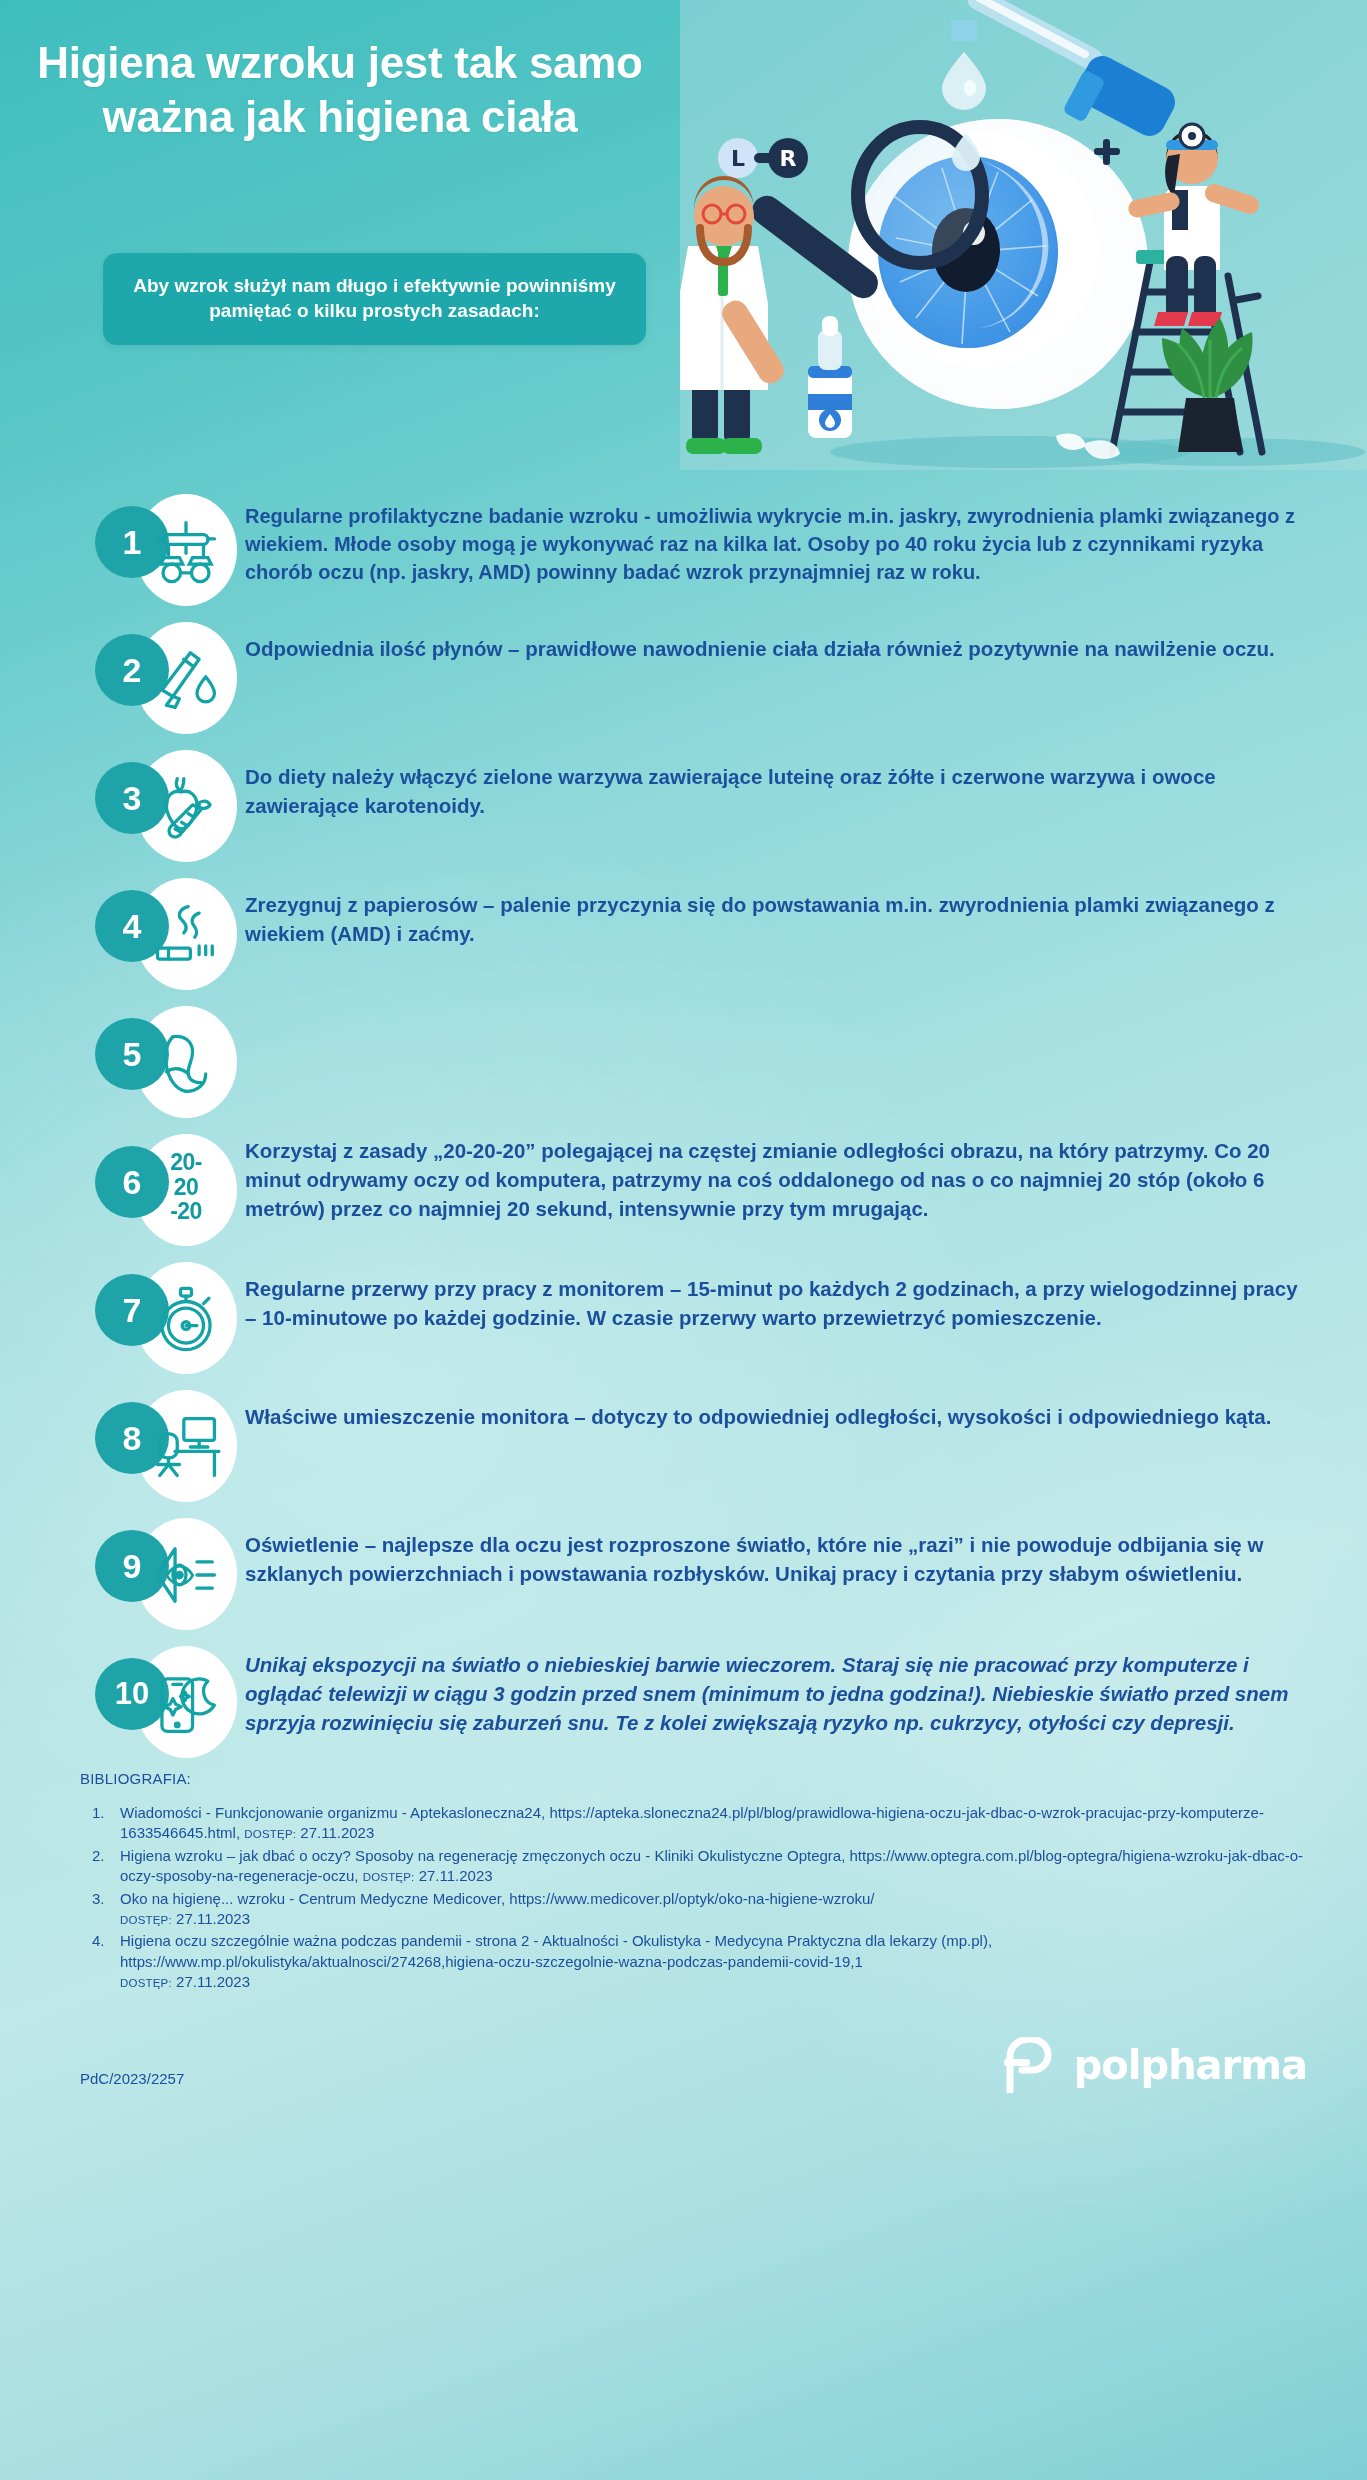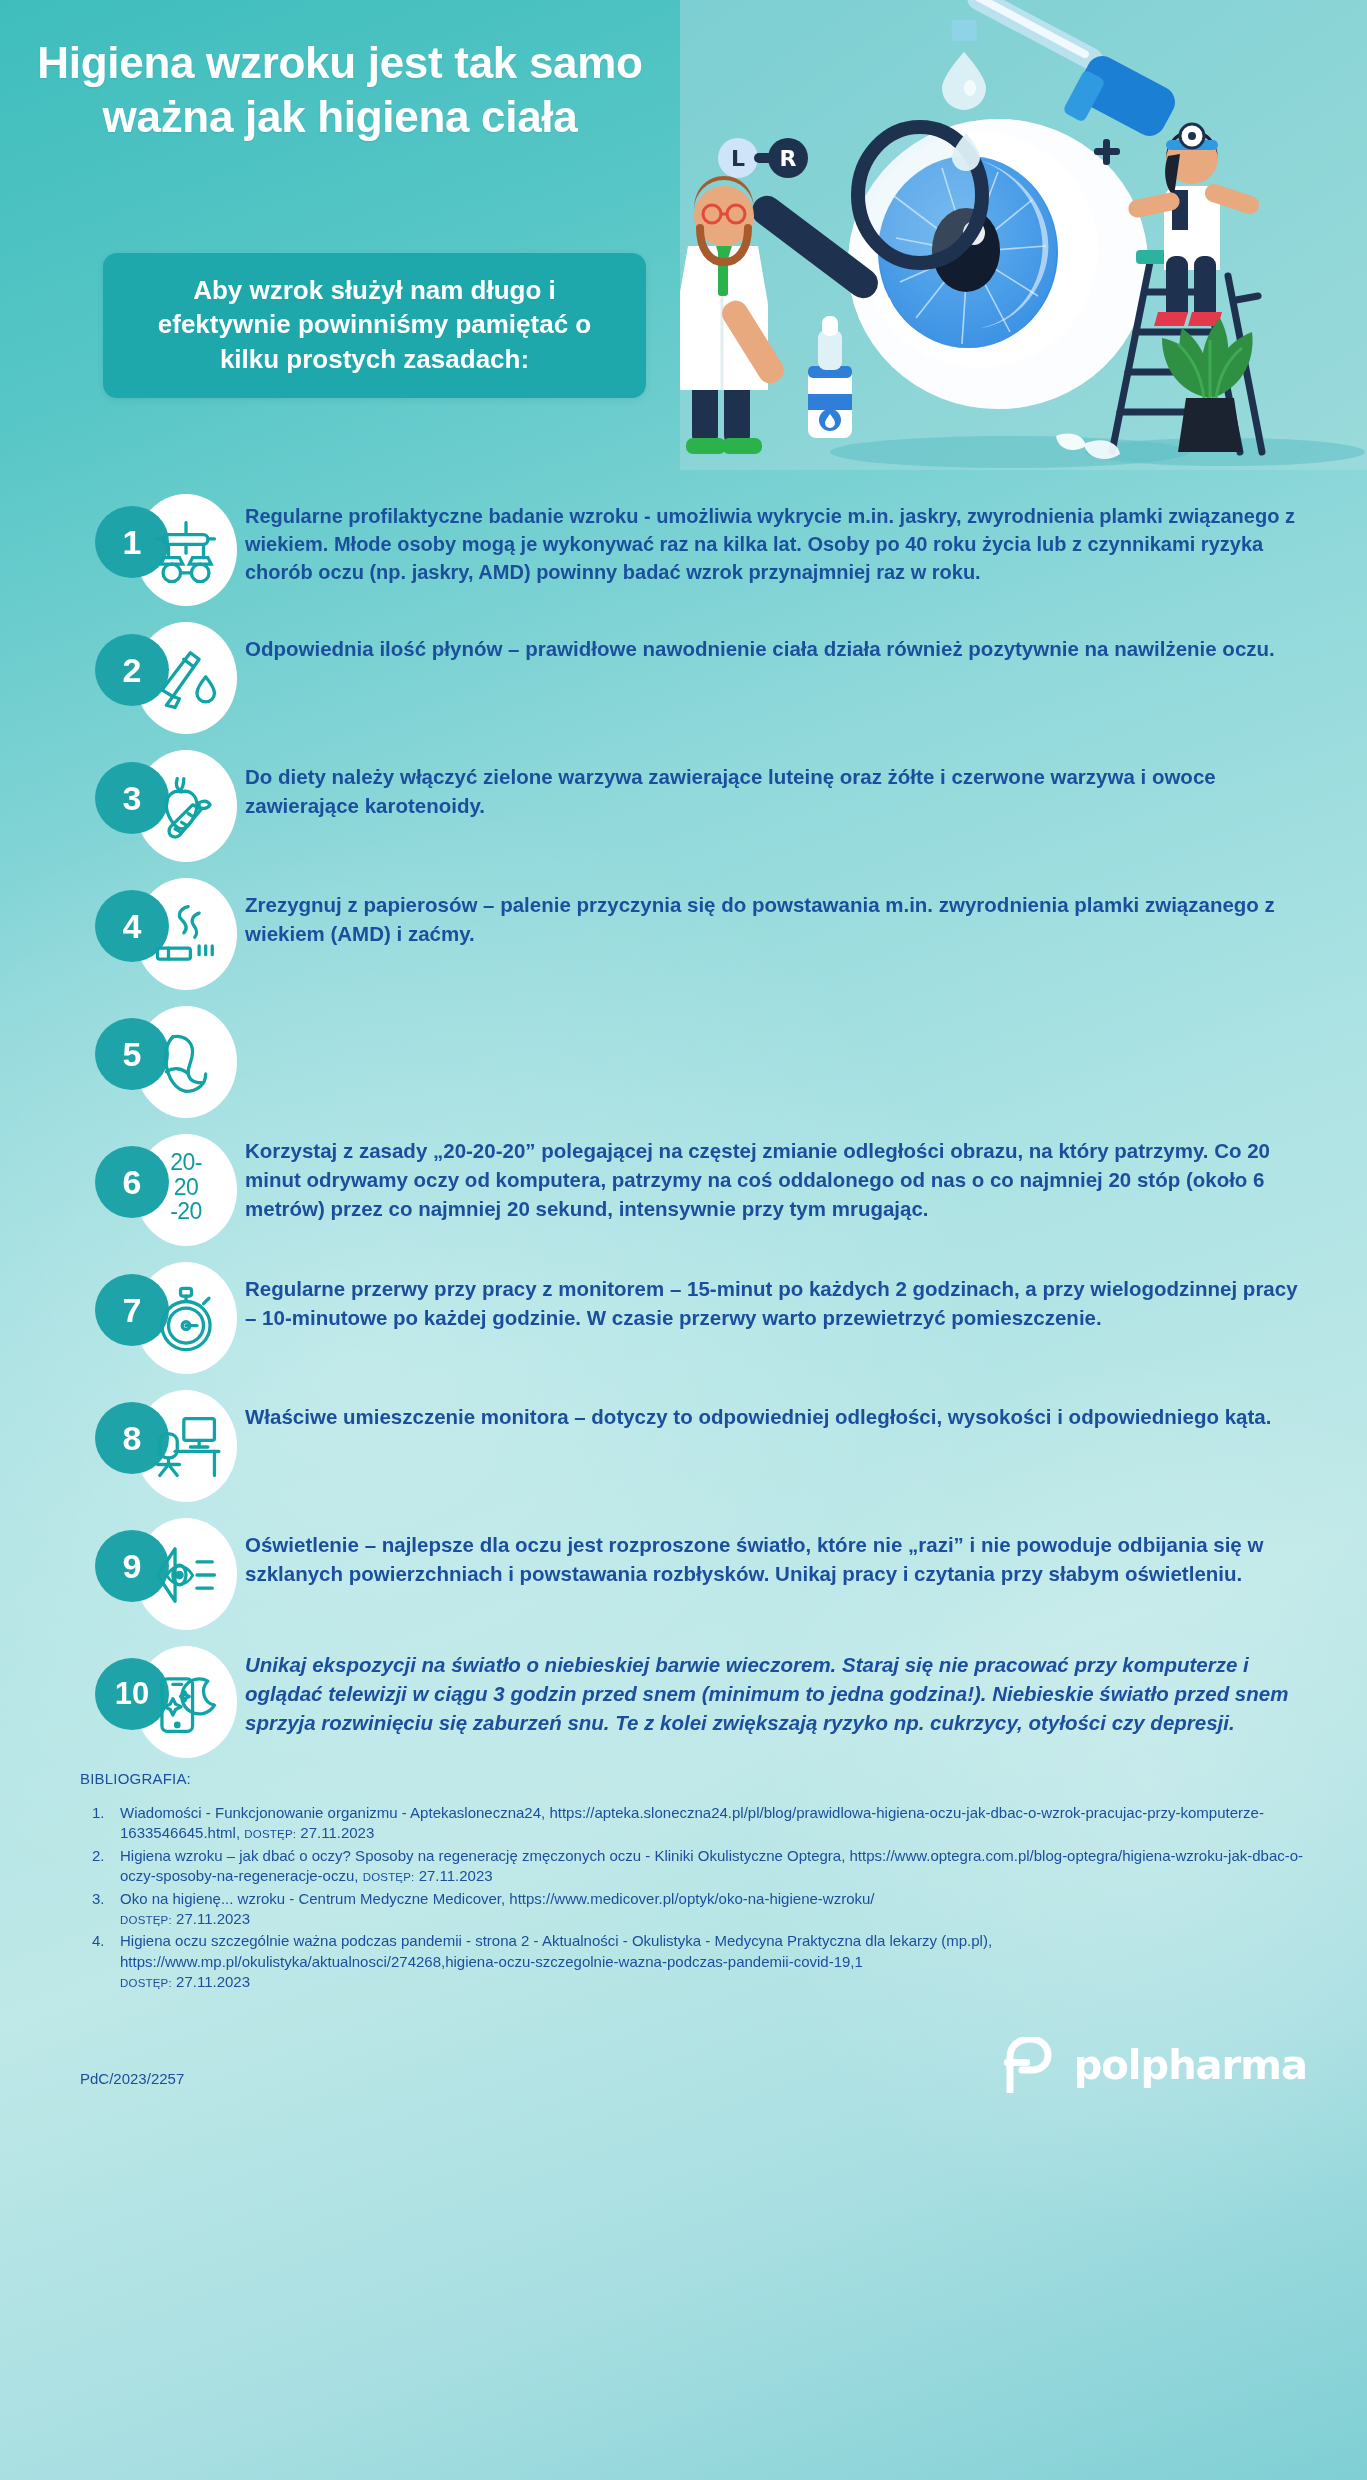--- a/index.html
+++ b/index.html
@@ -48,21 +48,21 @@
     z-index:5;
     text-shadow:0 1px 2px rgba(0,60,70,.10);
   }
   .subbox{
     position:absolute;left:103px;top:253px;width:543px;
     background:#1fa8ab;
     border-radius:14px;
     padding:20px 30px 22px;
     text-align:center;
     color:#ffffff;
-    font-size:26px;
+    font-size:19px;
     line-height:1.32;
     font-weight:bold;
     z-index:6;
     box-shadow:0 2px 6px rgba(0,70,80,.10);
   }
 
   
   .list{position:relative;padding:24px 50px 0 95px;z-index:4;}
   .item{
     position:relative;
@@ -95,21 +95,21 @@
   }
   .num.wide{font-size:31px;}
   .ico{
     position:absolute;left:56px;top:22px;
     width:70px;height:70px;
     z-index:3;
   }
   .ico svg{width:100%;height:100%;display:block;}
   .ico-text{
     position:absolute;left:52px;top:16px;width:78px;
-    color:#0f9b9f;font-weight:normal;font-size:23px;line-height:1.07;
+    color:#0f9b9f;font-weight:bold;font-size:23px;line-height:1.07;
     text-align:center;z-index:3;letter-spacing:-.5px;
   }
   .body{
     flex:1 1 auto;
     color:#1b4f9c;
     font-size:20.5px;
     line-height:1.42;
     font-weight:bold;
     padding-top:12px;
     padding-right:8px;

